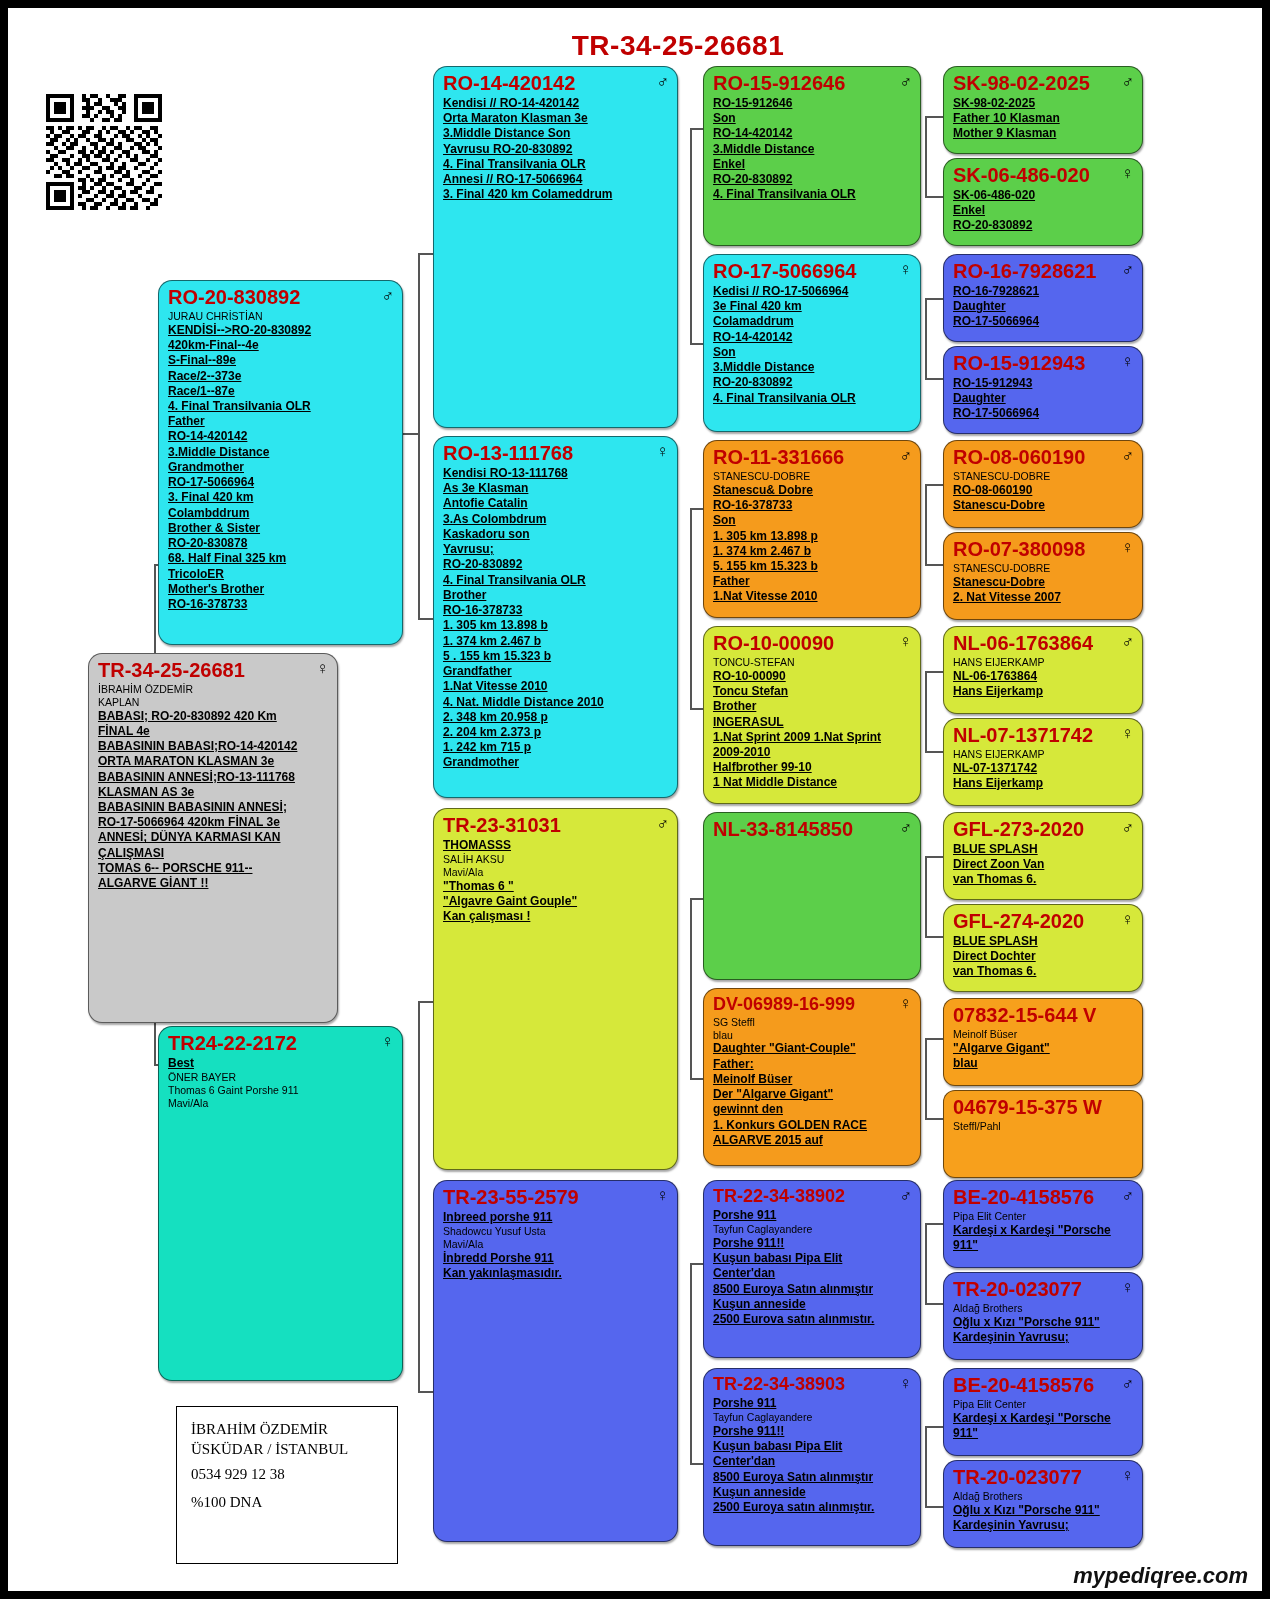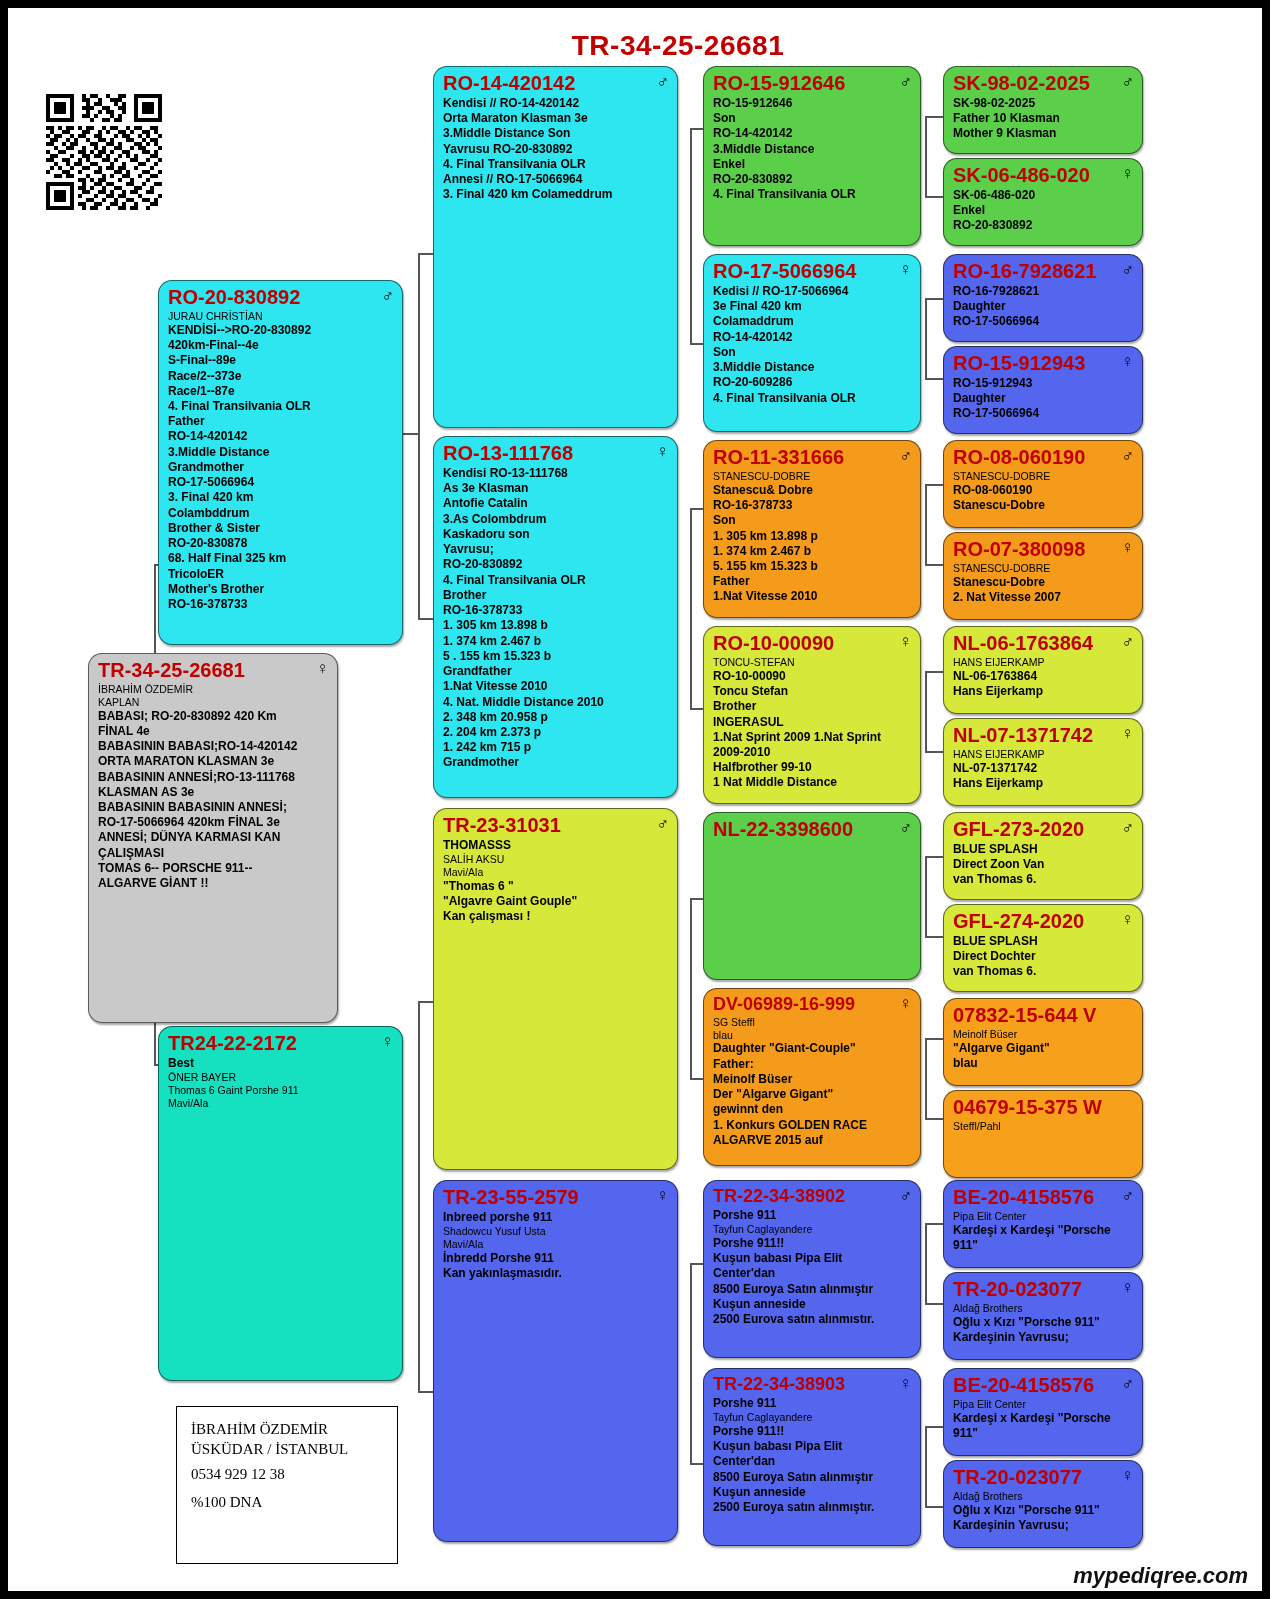--- a/index.html
+++ b/index.html
@@ -32,35 +32,35 @@
     box-sizing:border-box;overflow:hidden;
     padding:6px 9px 4px 9px;
     box-shadow:1px 2px 2px rgba(0,0,0,.35);
   }
   .card .ring{
     font-size:20px;font-weight:bold;line-height:1.05;margin:0 0 2px 0;
     white-space:nowrap;
   }
   .card .ring.sm{font-size:18px;}
   .card .sub{font-size:10.5px;font-weight:normal;line-height:1.22;}
-  .card .body{font-size:12px;font-weight:bold;line-height:1.27;white-space:pre-line;}
+  .card .body{font-size:12px;font-weight:bold;line-height:1.27;white-space:pre-line;text-decoration:underline;}
   .sex{
     position:absolute;right:8px;top:6px;font-size:17px;font-weight:bold;
     line-height:1;
   }
   
   .c-cyan{background:#2ee6ef;}
   .c-green{background:#5ccf4a;}
   .c-orange{background:#f59b1c;}
   .c-yellow{background:#d6e83a;}
   .c-lime{background:#d6e83a;}
   .c-blue{background:#5566ee;}
   .c-grey{background:#c9c9c9;}
   .c-teal{background:#15e0c0;}
-  .c-orange2{background:#f7a01c;}
+  .c-orange2{background:#f7a01c;border-radius:12px;}
 
   .t-red{color:#c00000;}
   .t-black{color:#000;}
 
   
   .ln{position:absolute;background:#555;}
   .ln.v{width:2px;}
   .ln.h{height:2px;}
 
   
@@ -478,21 +478,21 @@
 
   <div class="card c-cyan" style="left:695px;top:246px;width:218px;height:178px;">
     <span class="sex t-black">♀</span>
     <div class="ring t-red">RO-17-5066964</div>
     <div class="body t-black">Kedisi // RO-17-5066964
 3e Final 420 km
 Colamaddrum
 RO-14-420142
 Son
 3.Middle Distance
-RO-20-609286
+RO-20-830892
 4. Final Transilvania OLR</div>
   </div>
 
   <div class="card c-orange" style="left:695px;top:432px;width:218px;height:178px;">
     <span class="sex t-black">♂</span>
     <div class="ring t-red">RO-11-331666</div>
     <div class="sub t-black">STANESCU-DOBRE</div>
     <div class="body t-black">Stanescu&amp; Dobre
 RO-16-378733
 Son
@@ -512,21 +512,21 @@
 Brother
 INGERASUL
 1.Nat Sprint 2009 1.Nat Sprint
 2009-2010
 Halfbrother 99-10
 1 Nat Middle Distance</div>
   </div>
 
   <div class="card c-green" style="left:695px;top:804px;width:218px;height:168px;">
     <span class="sex t-black">♂</span>
-    <div class="ring t-red">NL-22-3398600</div>
+    <div class="ring t-red">NL-33-8145850</div>
   </div>
 
   <div class="card c-orange" style="left:695px;top:980px;width:218px;height:178px;">
     <span class="sex t-black">♀</span>
     <div class="ring sm t-red">DV-06989-16-999</div>
     <div class="sub t-black">SG Steffl</div>
     <div class="sub t-black">blau</div>
     <div class="body t-black">Daughter "Giant-Couple"
 Father:
 Meinolf Büser

